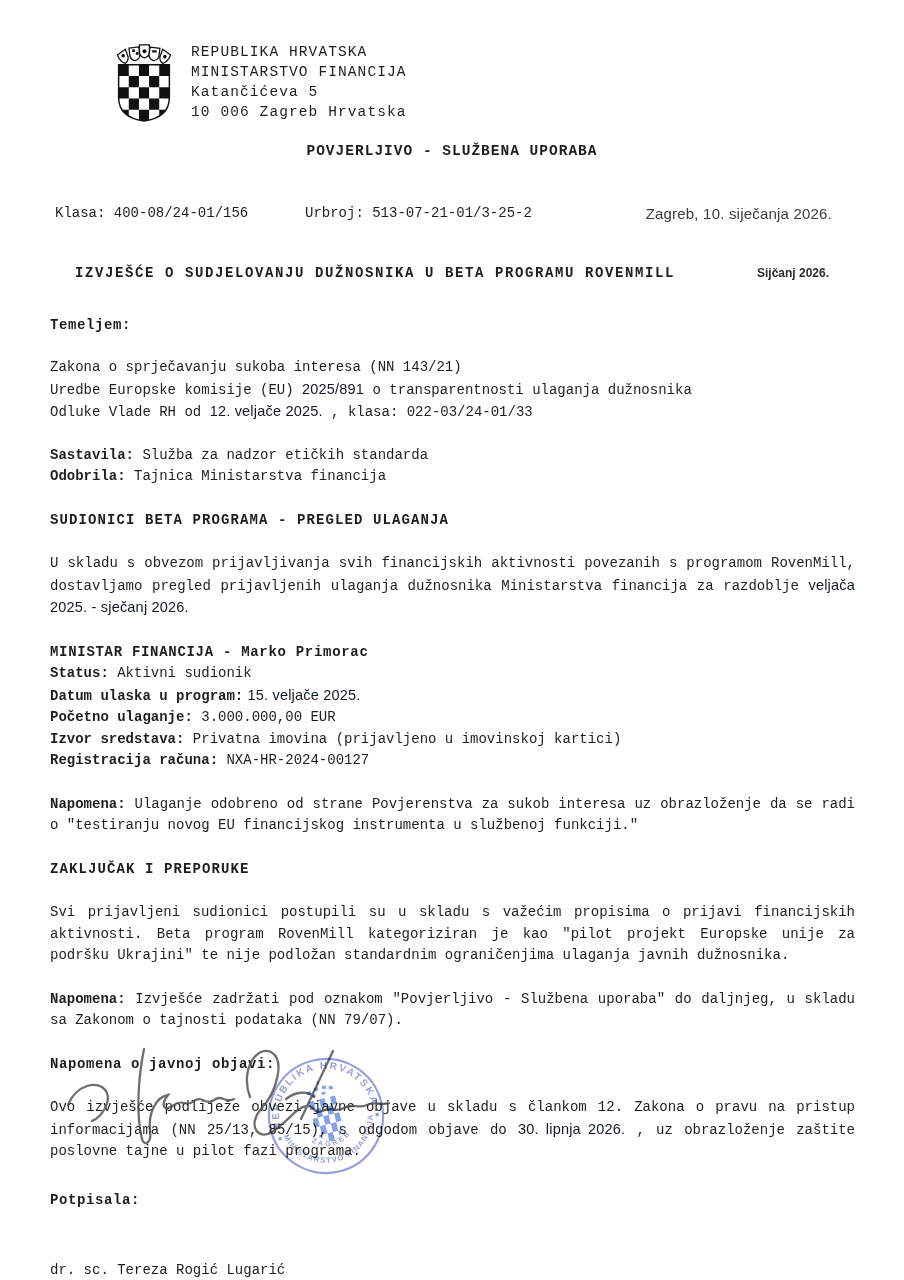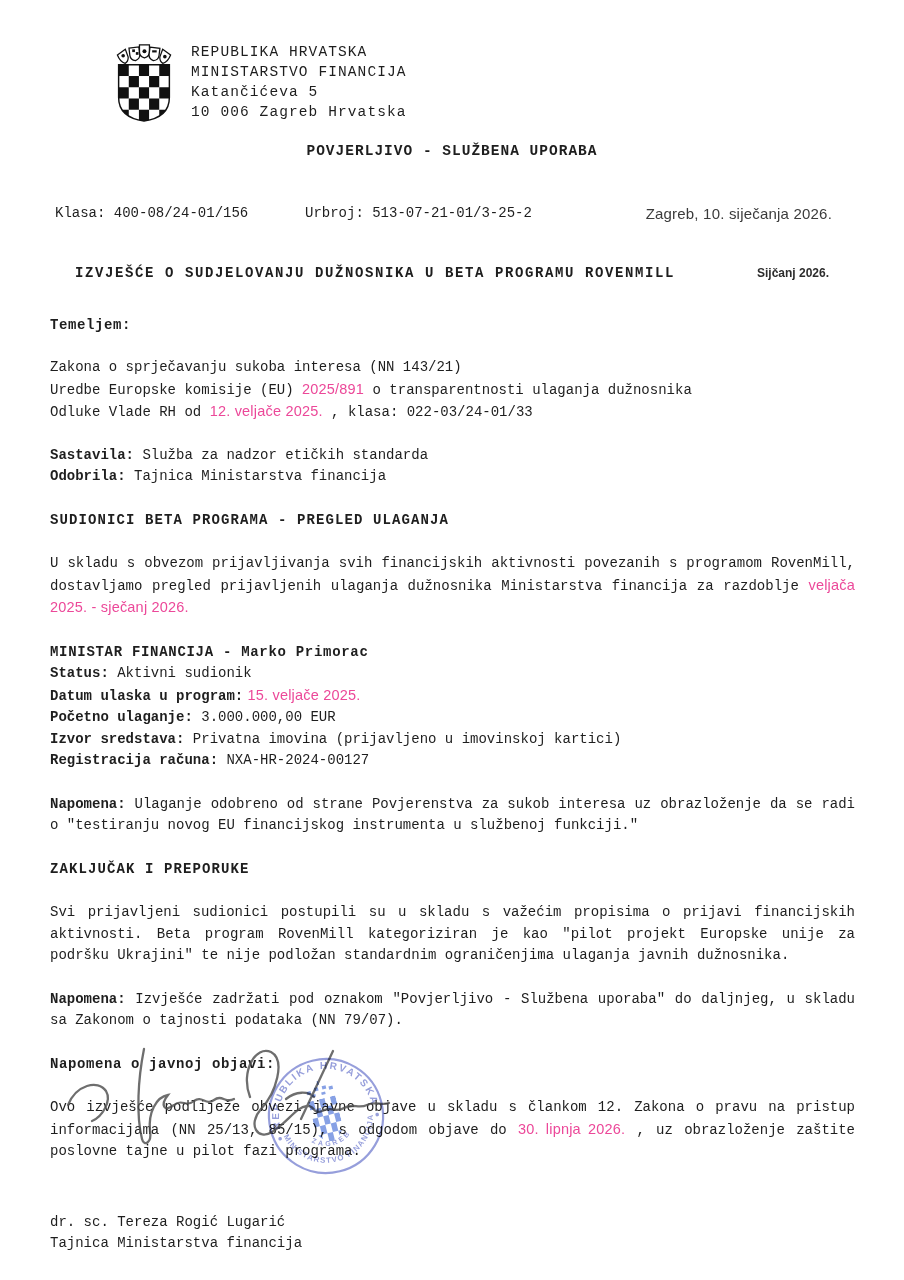--- a/index.html
+++ b/index.html
@@ -25,21 +25,21 @@
   .doc-title { font-weight:bold; font-size:14px; letter-spacing:1.6px; }
   .doc-title-date { margin-left:auto; font-family:"Liberation Sans","DejaVu Sans",sans-serif; font-weight:bold; font-size:12px; color:#2d2d2d; }
   
   .bodytext { padding:0 49px 0 50px; }
   .b { font-weight:bold; }
   .h-sec { font-weight:bold; letter-spacing:1.1px; margin-top:22px; }
   .h-sub { font-weight:bold; letter-spacing:.6px; margin-top:22px; }
   p.para { margin-top:22px; }
   p.just { text-align:justify; }
   .line { white-space:pre-wrap; }
-  .ins { font-family:"Liberation Sans","DejaVu Sans",sans-serif; font-size:14.5px; color:#ec4899; letter-spacing:.2px; }
+  .ins { font-family:"Liberation Sans","DejaVu Sans",sans-serif; font-size:14.5px; color:#0f172a; letter-spacing:.2px; }
   .mt { margin-top:21px; }
   
   .sig-heading { margin-top:27px; font-weight:bold; letter-spacing:.6px; }
   .sig-names { margin-top:49px; }
   .sig-overlay { position:absolute; left:50px; top:1035px; width:400px; height:160px; pointer-events:none; }
   .stamp { position:absolute; left:260px; top:1050px; width:132px; height:132px; pointer-events:none; opacity:.92; mix-blend-mode:multiply; }
   .stamp text { font-family:"Liberation Sans","DejaVu Sans",sans-serif; font-weight:bold; }
 </style>
 </head>
 <body>
@@ -136,20 +136,21 @@
     </div>
     <p class="para just"><span class="b">Napomena:</span><span> Ulaganje odobreno od strane Povjerenstva za sukob interesa uz obrazloženje da se radi o "testiranju novog EU financijskog instrumenta u službenoj funkciji."</span></p>
 
     <div class="h-sec">ZAKLJUČAK I PREPORUKE</div>
     <p class="para just">Svi prijavljeni sudionici postupili su u skladu s važećim propisima o prijavi financijskih aktivnosti. Beta program RovenMill kategoriziran je kao "pilot projekt Europske unije za podršku Ukrajini" te nije podložan standardnim ograničenjima ulaganja javnih dužnosnika.</p>
     <p class="para just"><span class="b">Napomena:</span><span> Izvješće zadržati pod oznakom "Povjerljivo - Službena uporaba" do daljnjeg, u skladu sa Zakonom o tajnosti podataka (NN 79/07).</span></p>
 
     <div class="h-sub">Napomena o javnoj objavi:</div>
     <p class="para just"><span>Ovo izvješće podliježe obvezi javne objave u skladu s člankom 12. Zakona o pravu na pristup informacijama (NN 25/13, 85/15), s odgodom objave do </span><span class="ins">30. lipnja 2026.</span><span> , uz obrazloženje zaštite poslovne tajne u pilot fazi programa.</span></p>
 
+    <div class="sig-heading">Potpisala:</div>
     <div class="sig-names">
       <div class="line">dr. sc. Tereza Rogić Lugarić</div>
       <div class="line">Tajnica Ministarstva financija</div>
     </div>
   </div>
 
   <svg class="sig-overlay" viewBox="0 0 400 160" aria-hidden="true">
     <g fill="none" stroke="#4f4f4f" stroke-width="2.3" stroke-linecap="round" opacity="0.82">
       <path d="M18,70 C26,50 48,44 56,56 C62,66 52,82 42,86"></path>
       <path d="M94,14 C88,44 86,80 92,104 C94,112 102,108 100,96 C98,78 106,62 118,60 C110,70 114,78 124,70 C132,63 136,73 144,66 C152,60 156,71 164,65 C172,59 176,69 184,64"></path>

